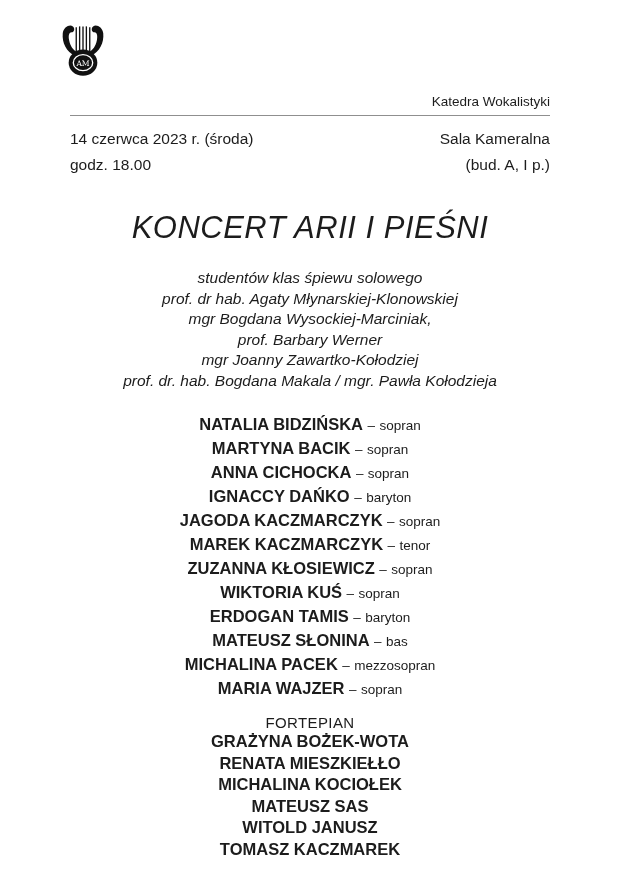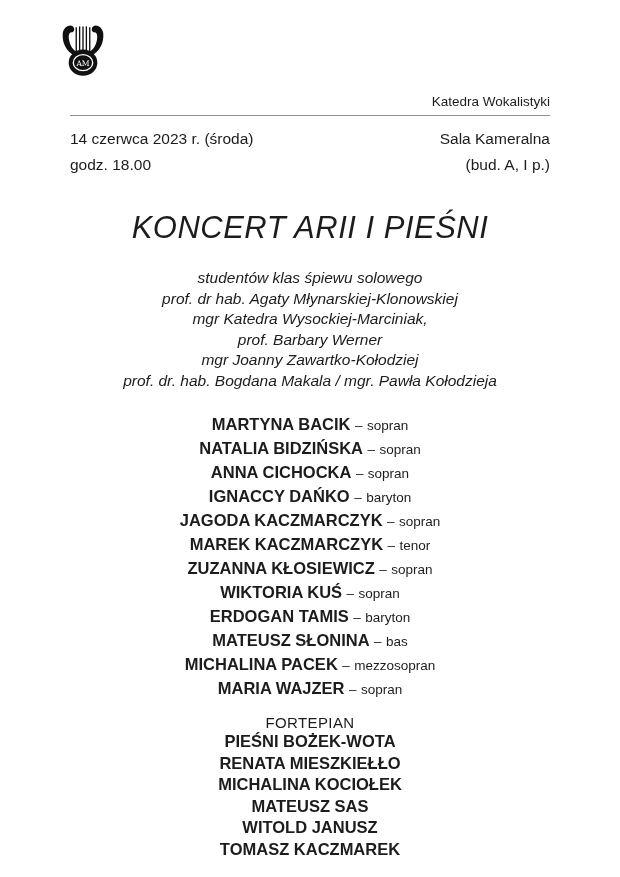--- a/index.html
+++ b/index.html
@@ -66,34 +66,34 @@
   </div>
 
   <div class="title">KONCERT ARII I PIEŚNI</div>
 
   <div class="subtitle">
 
       <div>studentów klas śpiewu solowego</div>
 
       <div>prof. dr hab. Agaty Młynarskiej-Klonowskiej</div>
 
-      <div>mgr Katedra Wysockiej-Marciniak,</div>
+      <div>mgr Bogdana Wysockiej-Marciniak,</div>
 
       <div>prof. Barbary Werner</div>
 
       <div>mgr Joanny Zawartko-Kołodziej</div>
 
       <div>prof. dr. hab. Bogdana Makala / mgr. Pawła Kołodzieja</div>
     </div>
 
   <div class="performers">
 
+      <div><span class="performer-name">NATALIA BIDZIŃSKA</span> <span class="performer-voice">–</span> <span class="performer-voice">sopran</span></div>
+
       <div><span class="performer-name">MARTYNA BACIK</span> <span class="performer-voice">–</span> <span class="performer-voice">sopran</span></div>
-
-      <div><span class="performer-name">NATALIA BIDZIŃSKA</span> <span class="performer-voice">–</span> <span class="performer-voice">sopran</span></div>
 
       <div><span class="performer-name">ANNA CICHOCKA</span> <span class="performer-voice">–</span> <span class="performer-voice">sopran</span></div>
 
       <div><span class="performer-name">IGNACCY DAŃKO</span> <span class="performer-voice">–</span> <span class="performer-voice">baryton</span></div>
 
       <div><span class="performer-name">JAGODA KACZMARCZYK</span> <span class="performer-voice">–</span> <span class="performer-voice">sopran</span></div>
 
       <div><span class="performer-name">MAREK KACZMARCZYK</span> <span class="performer-voice">–</span> <span class="performer-voice">tenor</span></div>
 
       <div><span class="performer-name">ZUZANNA KŁOSIEWICZ</span> <span class="performer-voice">–</span> <span class="performer-voice">sopran</span></div>
@@ -106,21 +106,21 @@
 
       <div><span class="performer-name">MICHALINA PACEK</span> <span class="performer-voice">–</span> <span class="performer-voice">mezzosopran</span></div>
 
       <div><span class="performer-name">MARIA WAJZER</span> <span class="performer-voice">–</span> <span class="performer-voice">sopran</span></div>
     </div>
 
   <div class="piano-label">FORTEPIAN</div>
 
   <div class="pianists">
 
-      <div class="pianist-name">PIEŚNI BOŻEK-WOTA</div>
+      <div class="pianist-name">GRAŻYNA BOŻEK-WOTA</div>
 
       <div class="pianist-name">RENATA MIESZKIEŁŁO</div>
 
       <div class="pianist-name">MICHALINA KOCIOŁEK</div>
 
       <div class="pianist-name">MATEUSZ SAS</div>
 
       <div class="pianist-name">WITOLD JANUSZ</div>
 
       <div class="pianist-name">TOMASZ KACZMAREK</div>

